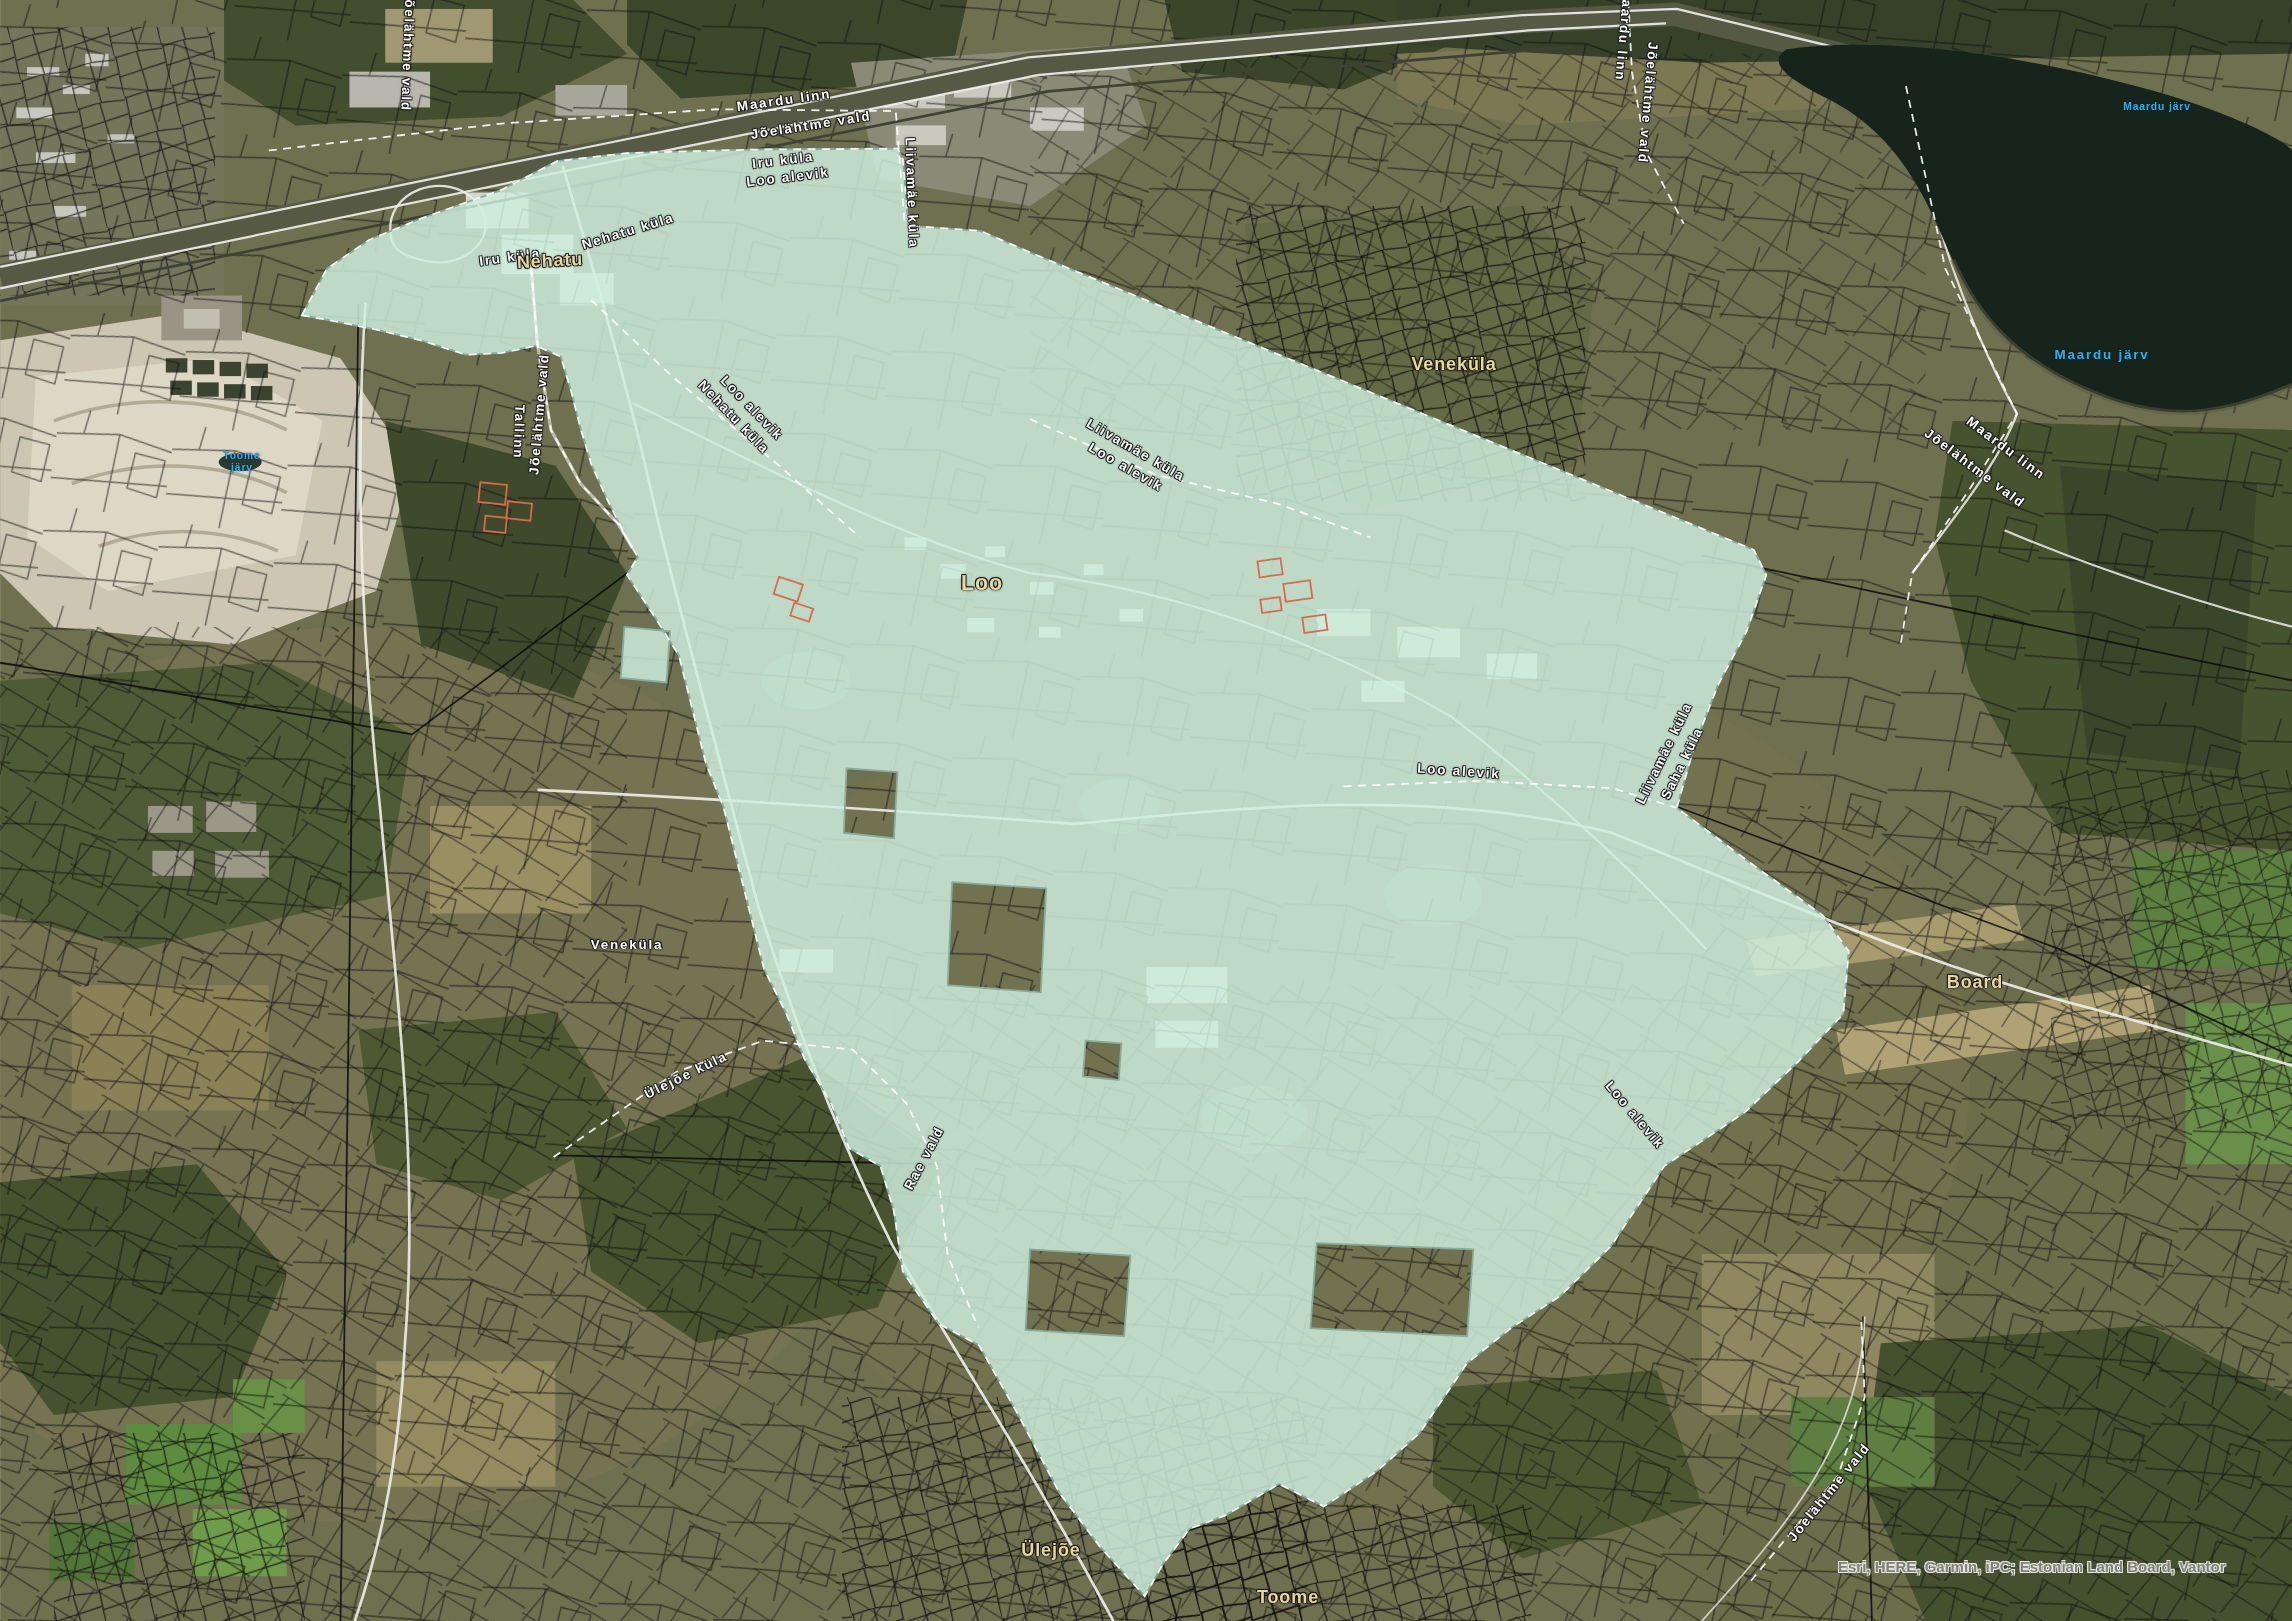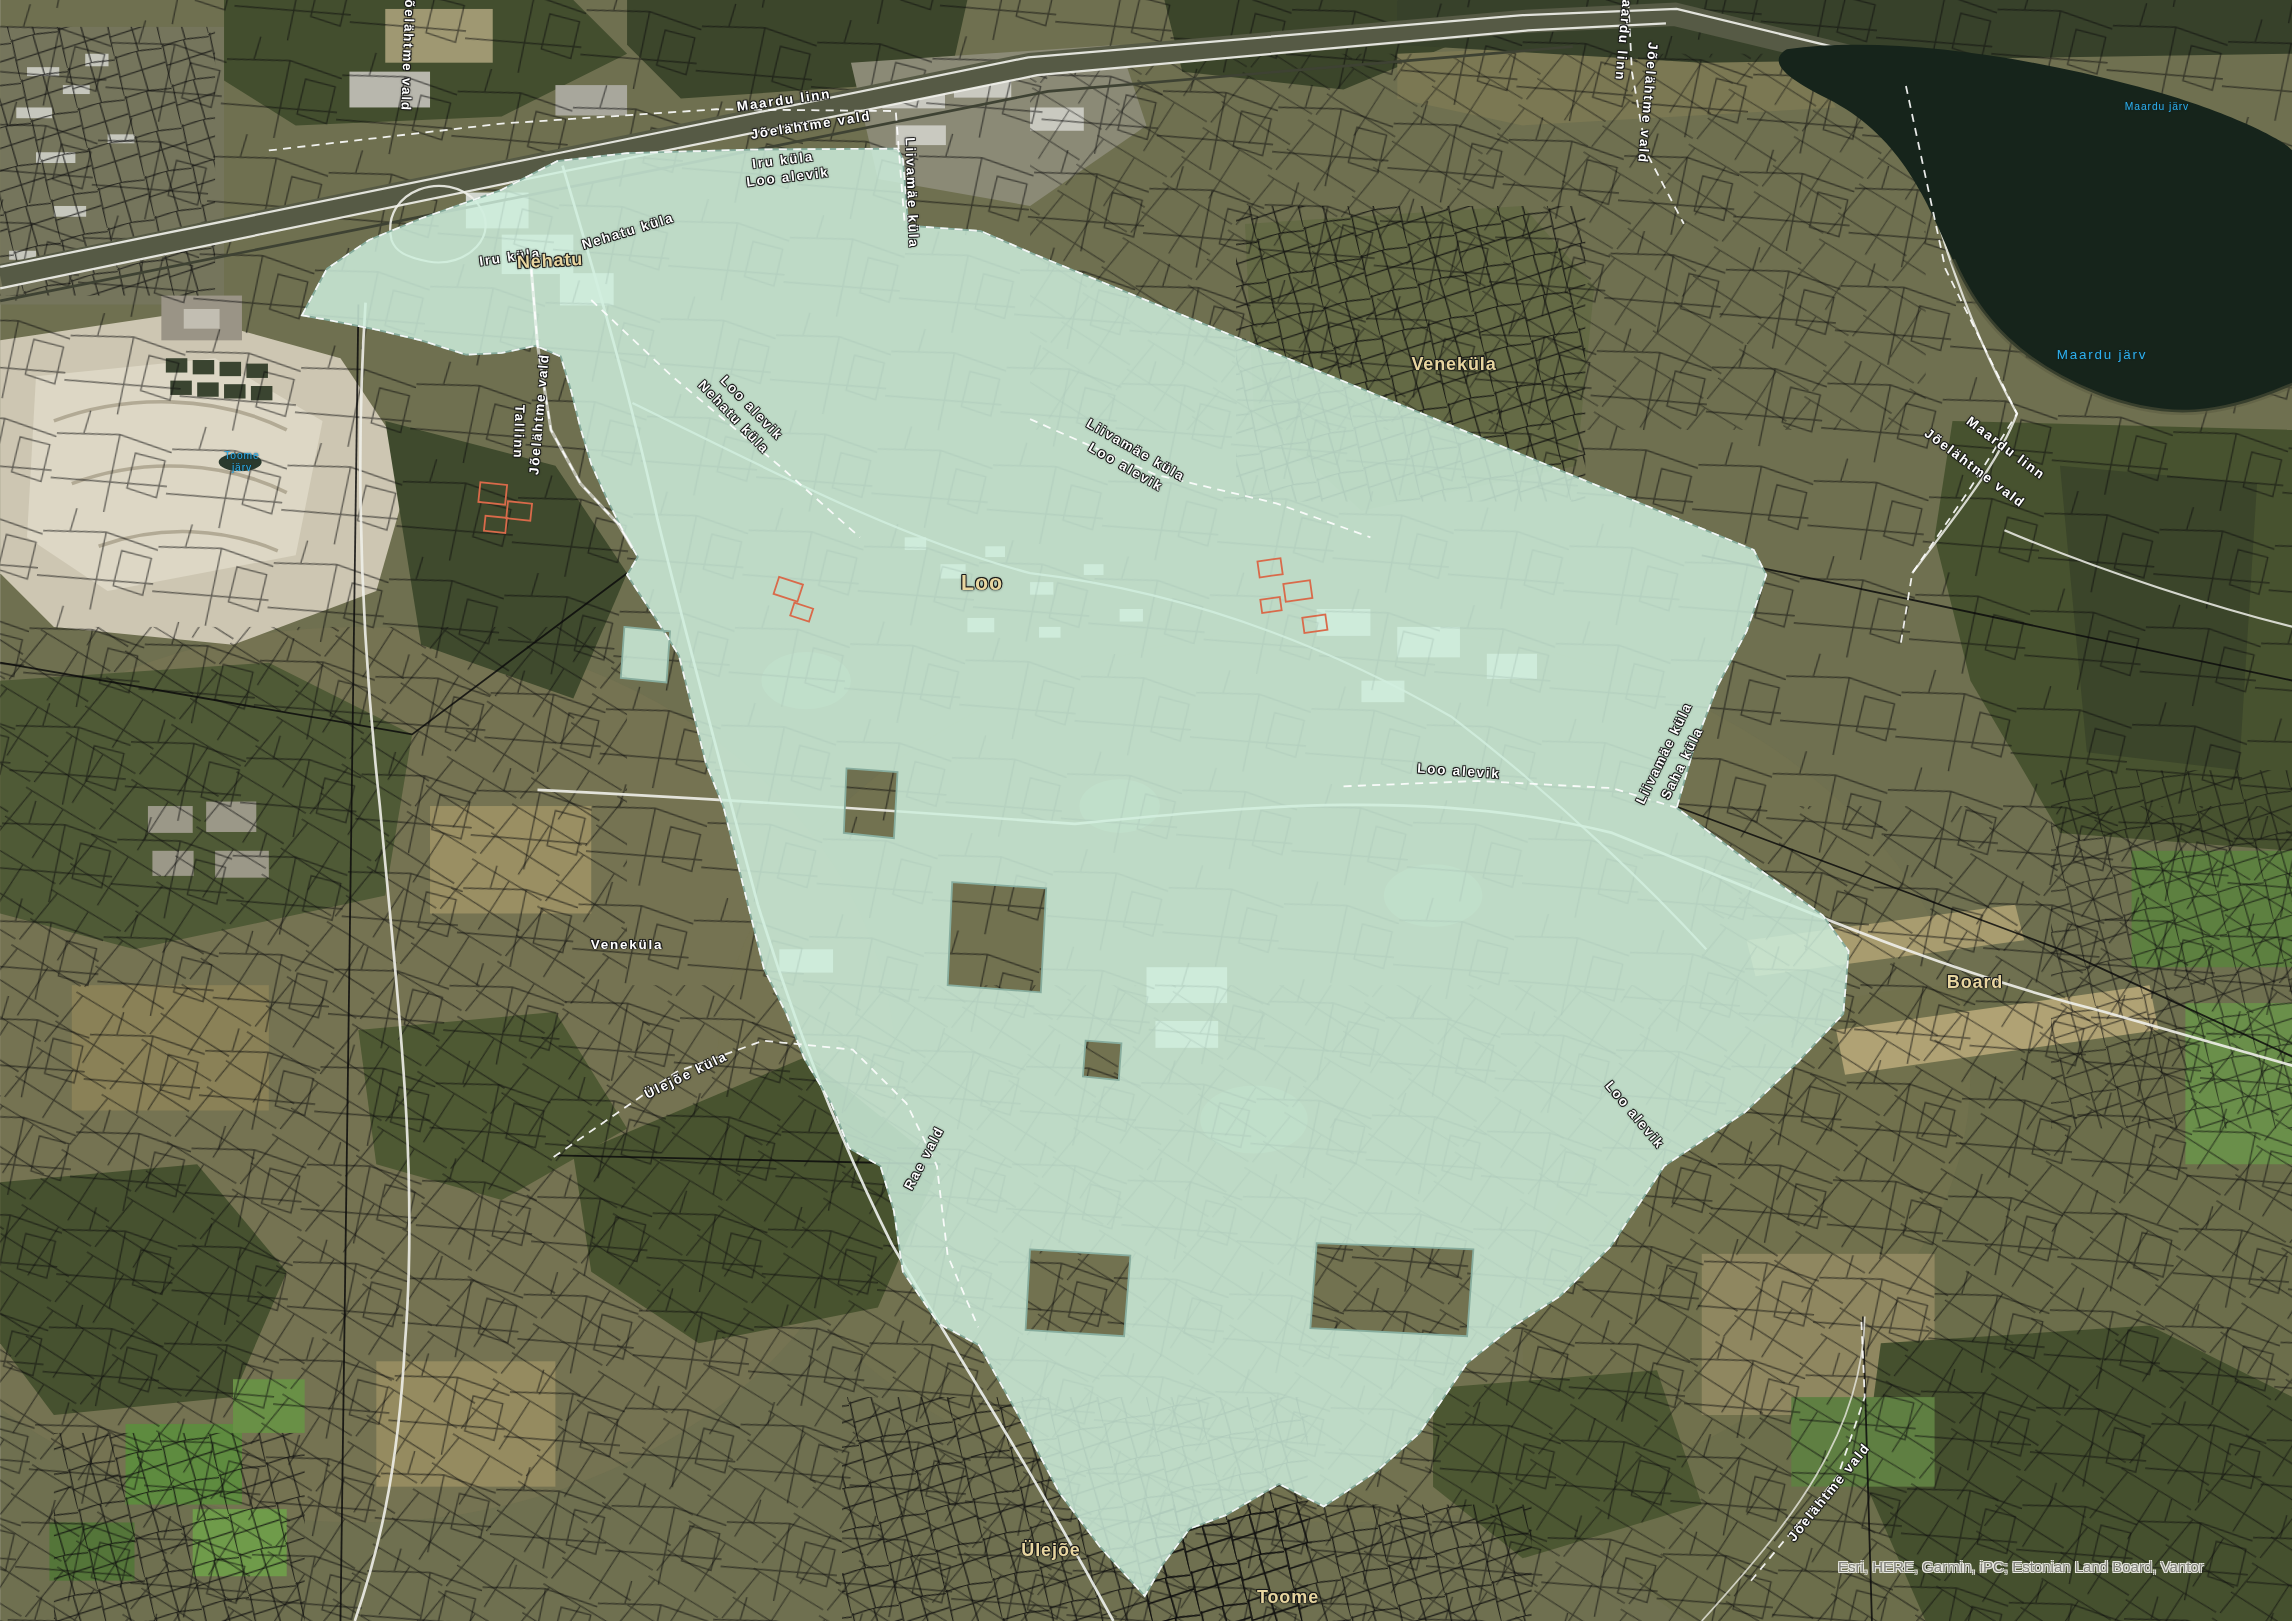--- a/index.html
+++ b/index.html
@@ -14,28 +14,28 @@
   .area{
     color:#ffffff;font-size:13.4px;font-weight:bold;letter-spacing:1.8px;
     text-shadow:-0.9px -0.9px 0 #191919,0.9px -0.9px 0 #191919,-0.9px 0.9px 0 #191919,0.9px 0.9px 0 #191919,0 0 2.7px #000;
   }
   .place{
     color:#e8d6a0;font-size:18px;font-weight:bold;letter-spacing:0.9px;
     text-shadow:-0.9px -0.9px 0 #191919,0.9px -0.9px 0 #191919,-0.9px 0.9px 0 #191919,0.9px 0.9px 0 #191919,0 0 2.7px #000;
   }
   .place-big{font-size:21.5px;margin-left:21px;}
   .water{
-    color:#2fb0ee;font-size:13.4px;font-weight:normal;letter-spacing:1.8px;
+    color:#2fb0ee;font-size:13.4px;font-weight:bold;letter-spacing:1.8px;
     text-shadow:0 0 1.8px #06212e;
   }
   .water-sm{font-size:10.3px;letter-spacing:0.9px;}
   .wrap{white-space:normal;width:47px;text-align:center;line-height:1.15;}
   .attr{
     position:absolute;left:1838px;top:1558px;white-space:nowrap;
-    color:#80807a;font-size:15px;font-weight:normal;
+    color:#80807a;font-size:15px;font-weight:bold;
     text-shadow:-0.9px -0.9px 0 #e9e9e2,0.9px -0.9px 0 #e9e9e2,-0.9px 0.9px 0 #e9e9e2,0.9px 0.9px 0 #e9e9e2;
   }
 </style>
 </head>
 <body>
 
 <div class="stage">
 <svg width="2293" height="1621" viewBox="0 0 2560 1810">
   <defs>
     <pattern id="cad1" width="130" height="110" patternUnits="userSpaceOnUse" patternTransform="rotate(8)">

